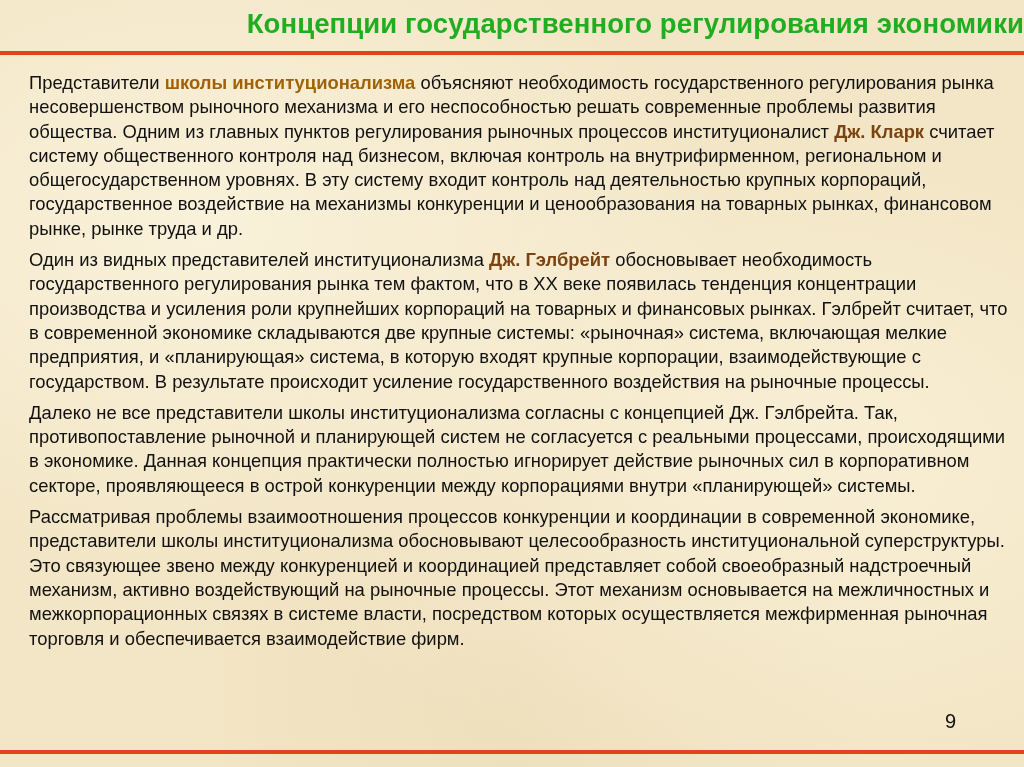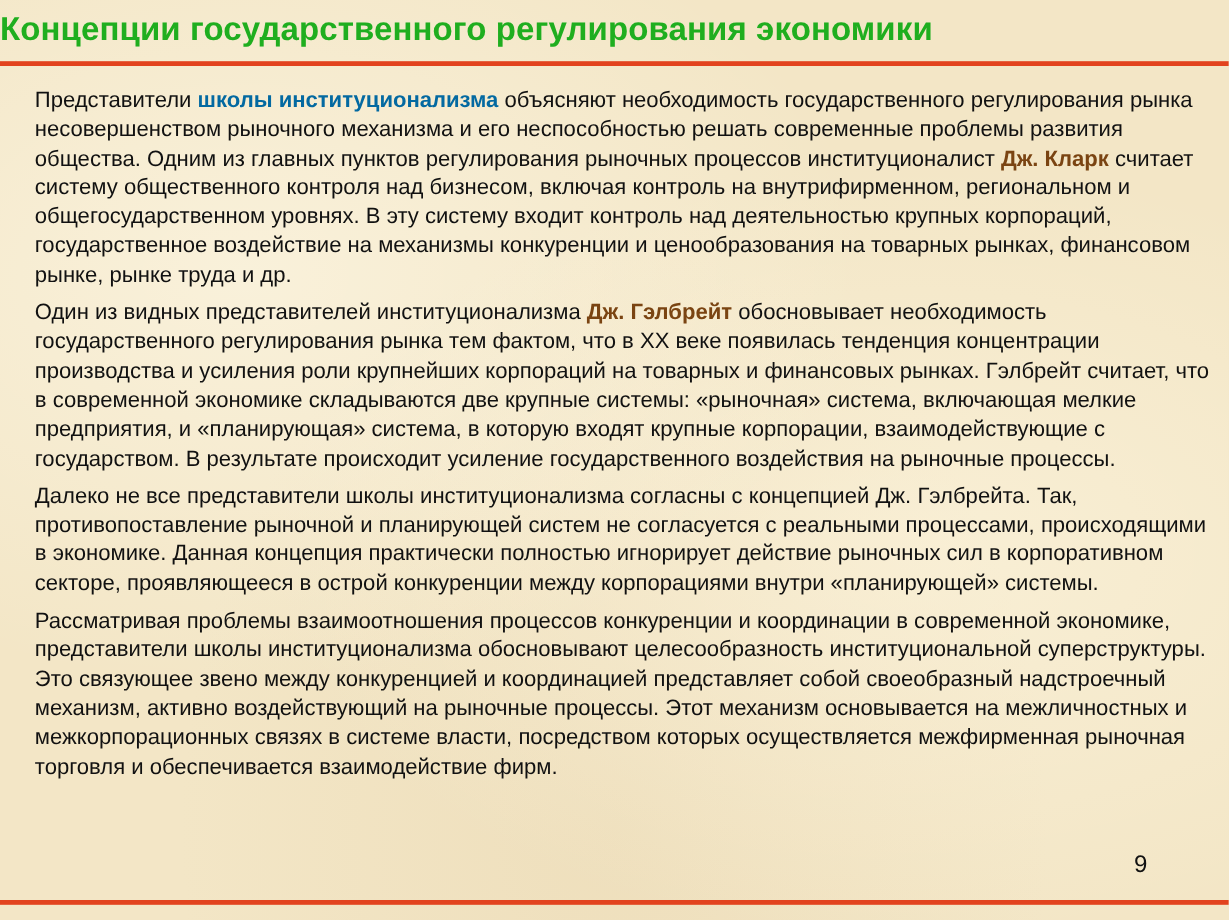--- a/index.html
+++ b/index.html
@@ -17,21 +17,21 @@
         radial-gradient(ellipse at 75% 60%, rgba(255,248,228,0.5) 0%, rgba(255,248,228,0) 50%),
         radial-gradient(ellipse at 50% 90%, rgba(230,210,170,0.35) 0%, rgba(230,210,170,0) 50%);
       font-family: "Liberation Sans", sans-serif;
       color: #111;
     }
     .title {
       position: absolute;
       left: 0;
       top: 8px;
       width: 1024px;
-      text-align: left;
+      text-align: right;
       font-size: 27.5px;
       font-weight: bold;
       color: #1fae1f;
       letter-spacing: 0.1px;
       margin: 0;
     }
     .rule {
       position: absolute;
       left: 0;
       width: 1024px;
@@ -45,21 +45,21 @@
       left: 29px;
       top: 71px;
       width: 985px;
       font-size: 18.4px;
       line-height: 24.3px;
     }
     .content p {
       margin: 0 0 7px 0;
     }
     .hl-blue {
-      color: #0369a1;
+      color: #a16207;
       font-weight: bold;
     }
     .hl-brown {
       color: #7a4412;
       font-weight: bold;
     }
     .it {
     }
     .page-number {
       position: absolute;

